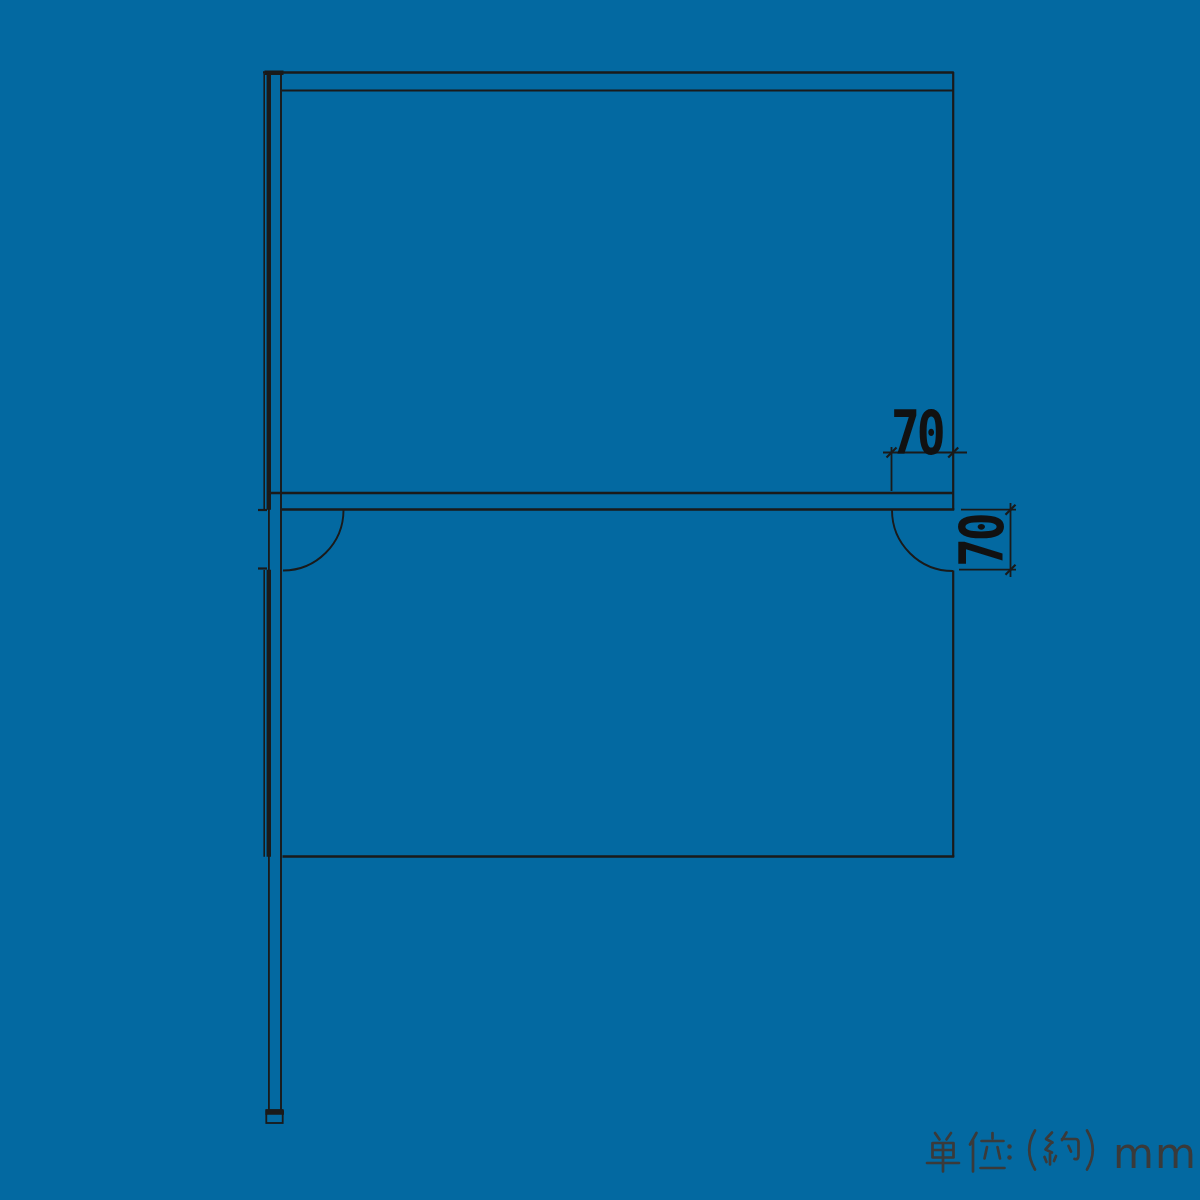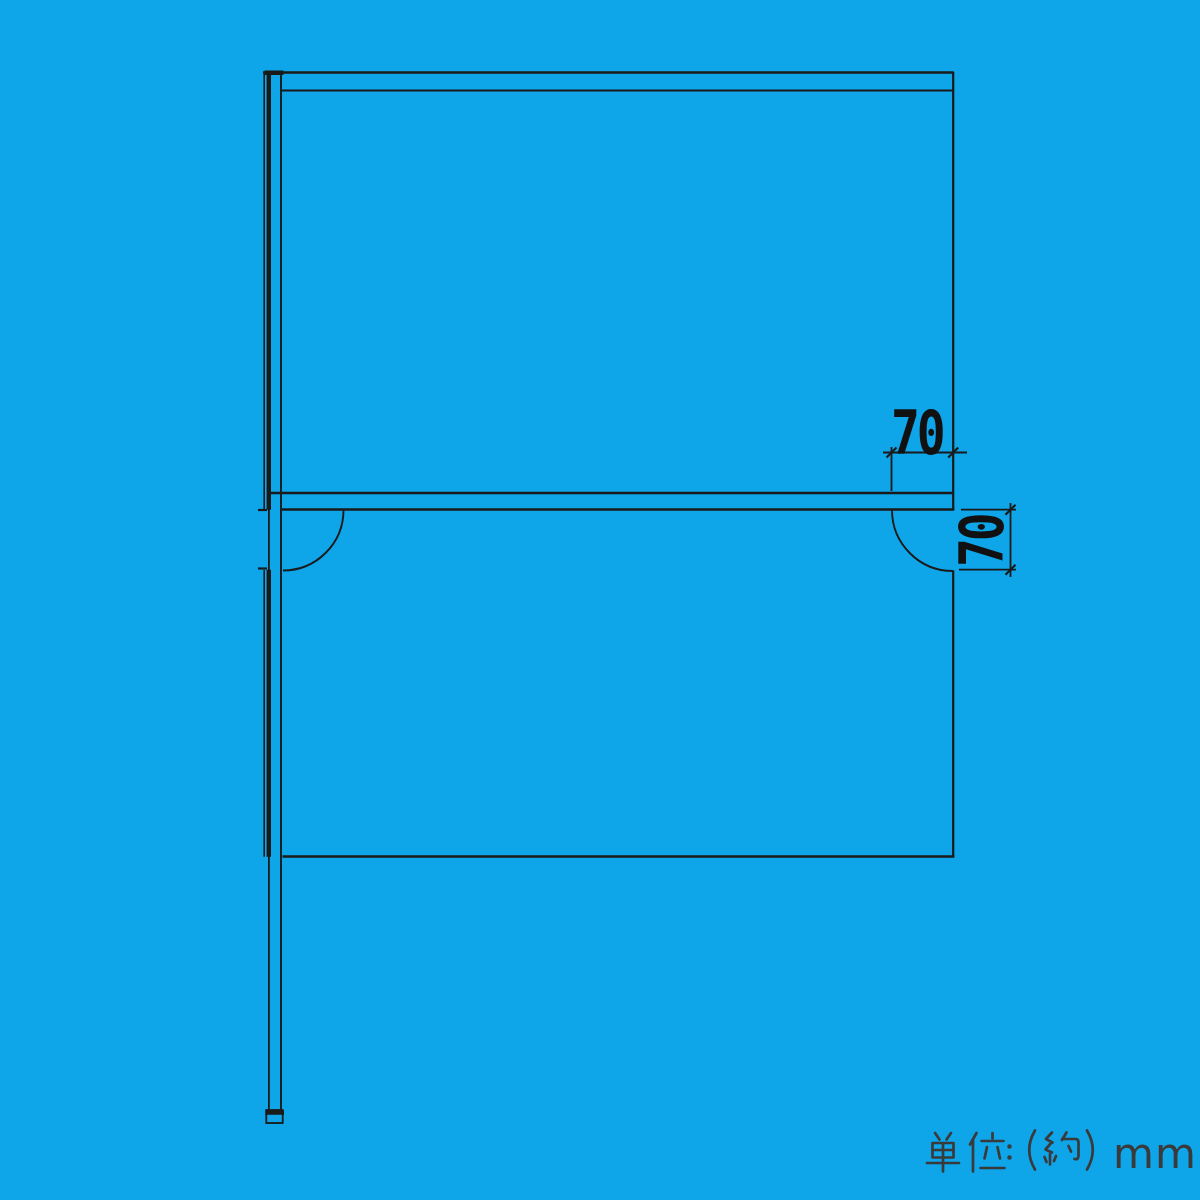--- a/index.html
+++ b/index.html
@@ -1,19 +1,19 @@
 <!DOCTYPE html>
 <html><head>
 <meta charset="utf-8">
 <style>
   html,body { margin:0; padding:0; background:#ffffff; }
   #stage {
     position:relative;
     width:1200px; height:1200px;
-    background:#0ea5e9;
+    background:#0369a1;
     font-family:"DejaVu Sans", sans-serif;
     overflow:hidden;
   }
   svg { display:block; }
   .dim-text {
     font-family:"DejaVu Sans Mono", monospace;
     font-weight:700;
     font-size:60px;
     fill:#111111;
     letter-spacing:-4px;

